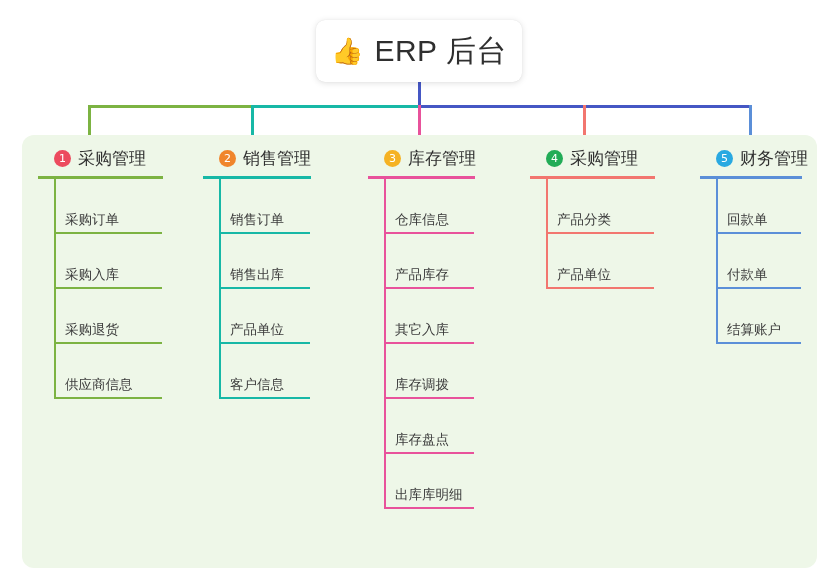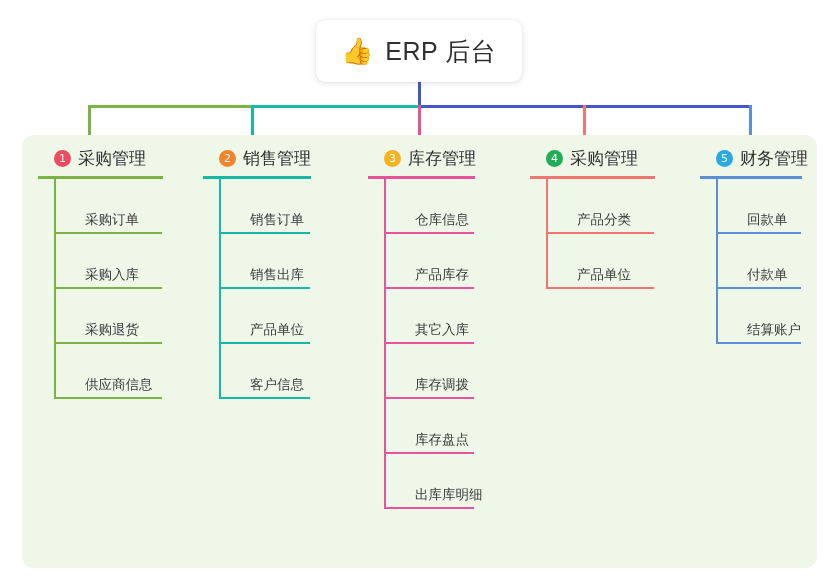--- a/index.html
+++ b/index.html
@@ -32,21 +32,21 @@
     justify-content: center;
     gap: 11px;
     box-sizing: border-box;
   }
   #root-card .thumb {
     font-size: 26px;
     line-height: 1;
     display: inline-block;
   }
   #root-card .root-title {
-    font-size: 25px;
+    font-size: 30px;
     letter-spacing: 0.5px;
     color: #2f2f2f;
     white-space: nowrap;
   }
 
   
   .conn {
     position: absolute;
   }
   .conn-v { width: 3px; }
@@ -107,21 +107,21 @@
     top: 0;
     bottom: 0;
     width: 2px;
   }
   .leaf {
     position: relative;
     height: 55px;
     box-sizing: border-box;
     display: flex;
     align-items: flex-end;
-    padding-left: 31px;
+    padding-left: 11px;
     padding-bottom: 6px;
   }
   .leaf-label {
     font-size: 13.5px;
     color: #3b3b3b;
     white-space: nowrap;
     line-height: 1.2;
   }
   .leaf-rule {
     position: absolute;

